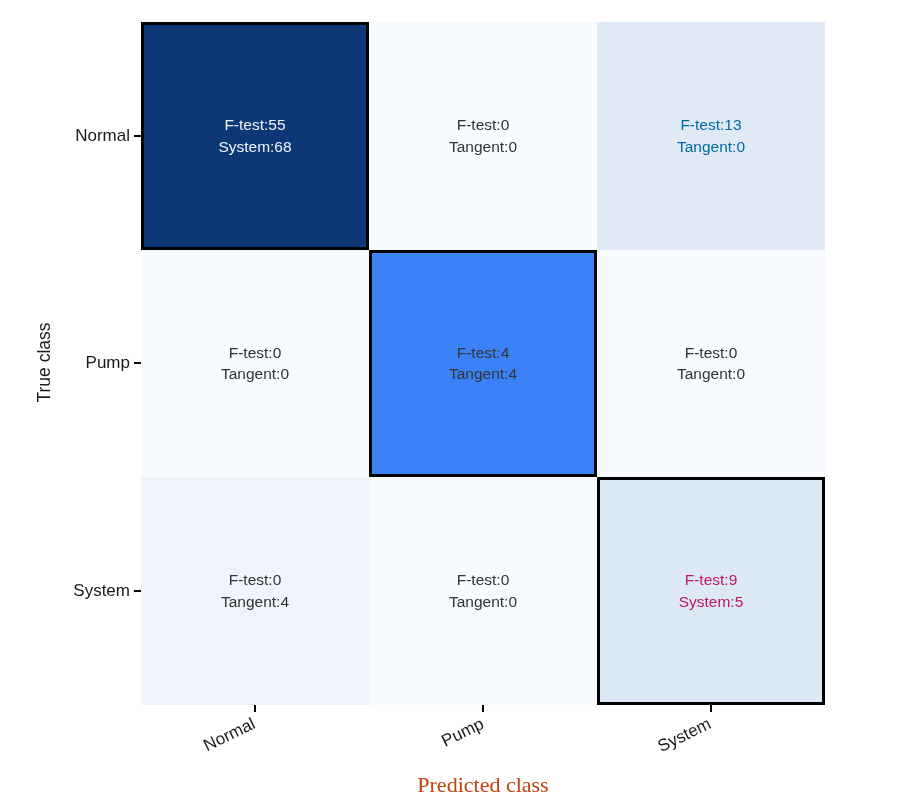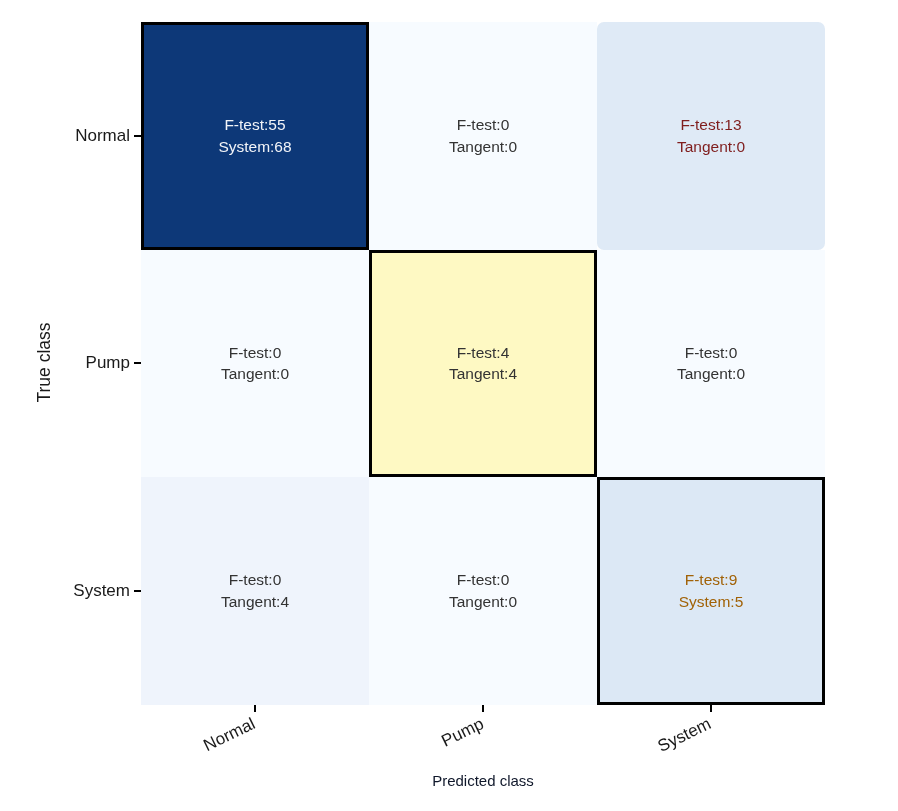--- a/index.html
+++ b/index.html
@@ -76,63 +76,64 @@
     transform: rotate(-90deg);
     transform-origin: center center;
     white-space: nowrap;
   }
   .x-axis-title {
     position: absolute;
     left: 141px;
     width: 684px;
     top: 772px;
     text-align: center;
-    font-size: 15px;
-    color: #0f172a;
+    font-size: 22px;
+    color: #c2410c;
+    font-family: Liberation Serif, serif;
   }
 </style>
 </head>
 <body>
 
 <div class="figure">
 
   <div class="plot-area">
     <div class="cell diag" style="background-color: rgb(13, 56, 120); color: rgb(242, 244, 248);">
       <div>F-test:55</div>
       <div>System:68</div>
     </div>
     <div class="cell" style="background-color: rgb(247, 251, 255); color: rgb(51, 51, 51);">
       <div>F-test:0</div>
       <div>Tangent:0</div>
     </div>
-    <div class="cell" style="background-color: rgb(223, 234, 246); color: #7f1d1d; border-radius: 7px;">
+    <div class="cell" style="background-color: rgb(223, 234, 246); color: #0369a1;">
       <div>F-test:13</div>
       <div>Tangent:0</div>
     </div>
     <div class="cell" style="background-color: rgb(247, 251, 255); color: rgb(51, 51, 51);">
       <div>F-test:0</div>
       <div>Tangent:0</div>
     </div>
-    <div class="cell diag" style="background-color: #fef9c3; color: rgb(51, 51, 51);">
+    <div class="cell diag" style="background-color: #3b82f6; color: rgb(51, 51, 51);">
       <div>F-test:4</div>
       <div>Tangent:4</div>
     </div>
     <div class="cell" style="background-color: rgb(247, 251, 255); color: rgb(51, 51, 51);">
       <div>F-test:0</div>
       <div>Tangent:0</div>
     </div>
     <div class="cell" style="background-color: rgb(239, 244, 252); color: rgb(51, 51, 51);">
       <div>F-test:0</div>
       <div>Tangent:4</div>
     </div>
     <div class="cell" style="background-color: rgb(247, 251, 255); color: rgb(51, 51, 51);">
       <div>F-test:0</div>
       <div>Tangent:0</div>
     </div>
-    <div class="cell diag" style="background-color: rgb(220, 232, 245); color: #a16207;">
+    <div class="cell diag" style="background-color: rgb(220, 232, 245); color: #be185d;">
       <div>F-test:9</div>
       <div>System:5</div>
     </div>
   </div>
 
   <div class="ytick-mark" style="top:135px"></div>
   <div class="ytick-mark" style="top:362px"></div>
   <div class="ytick-mark" style="top:590px"></div>
 
   <div class="ytick-label" style="top:136px">Normal</div>

